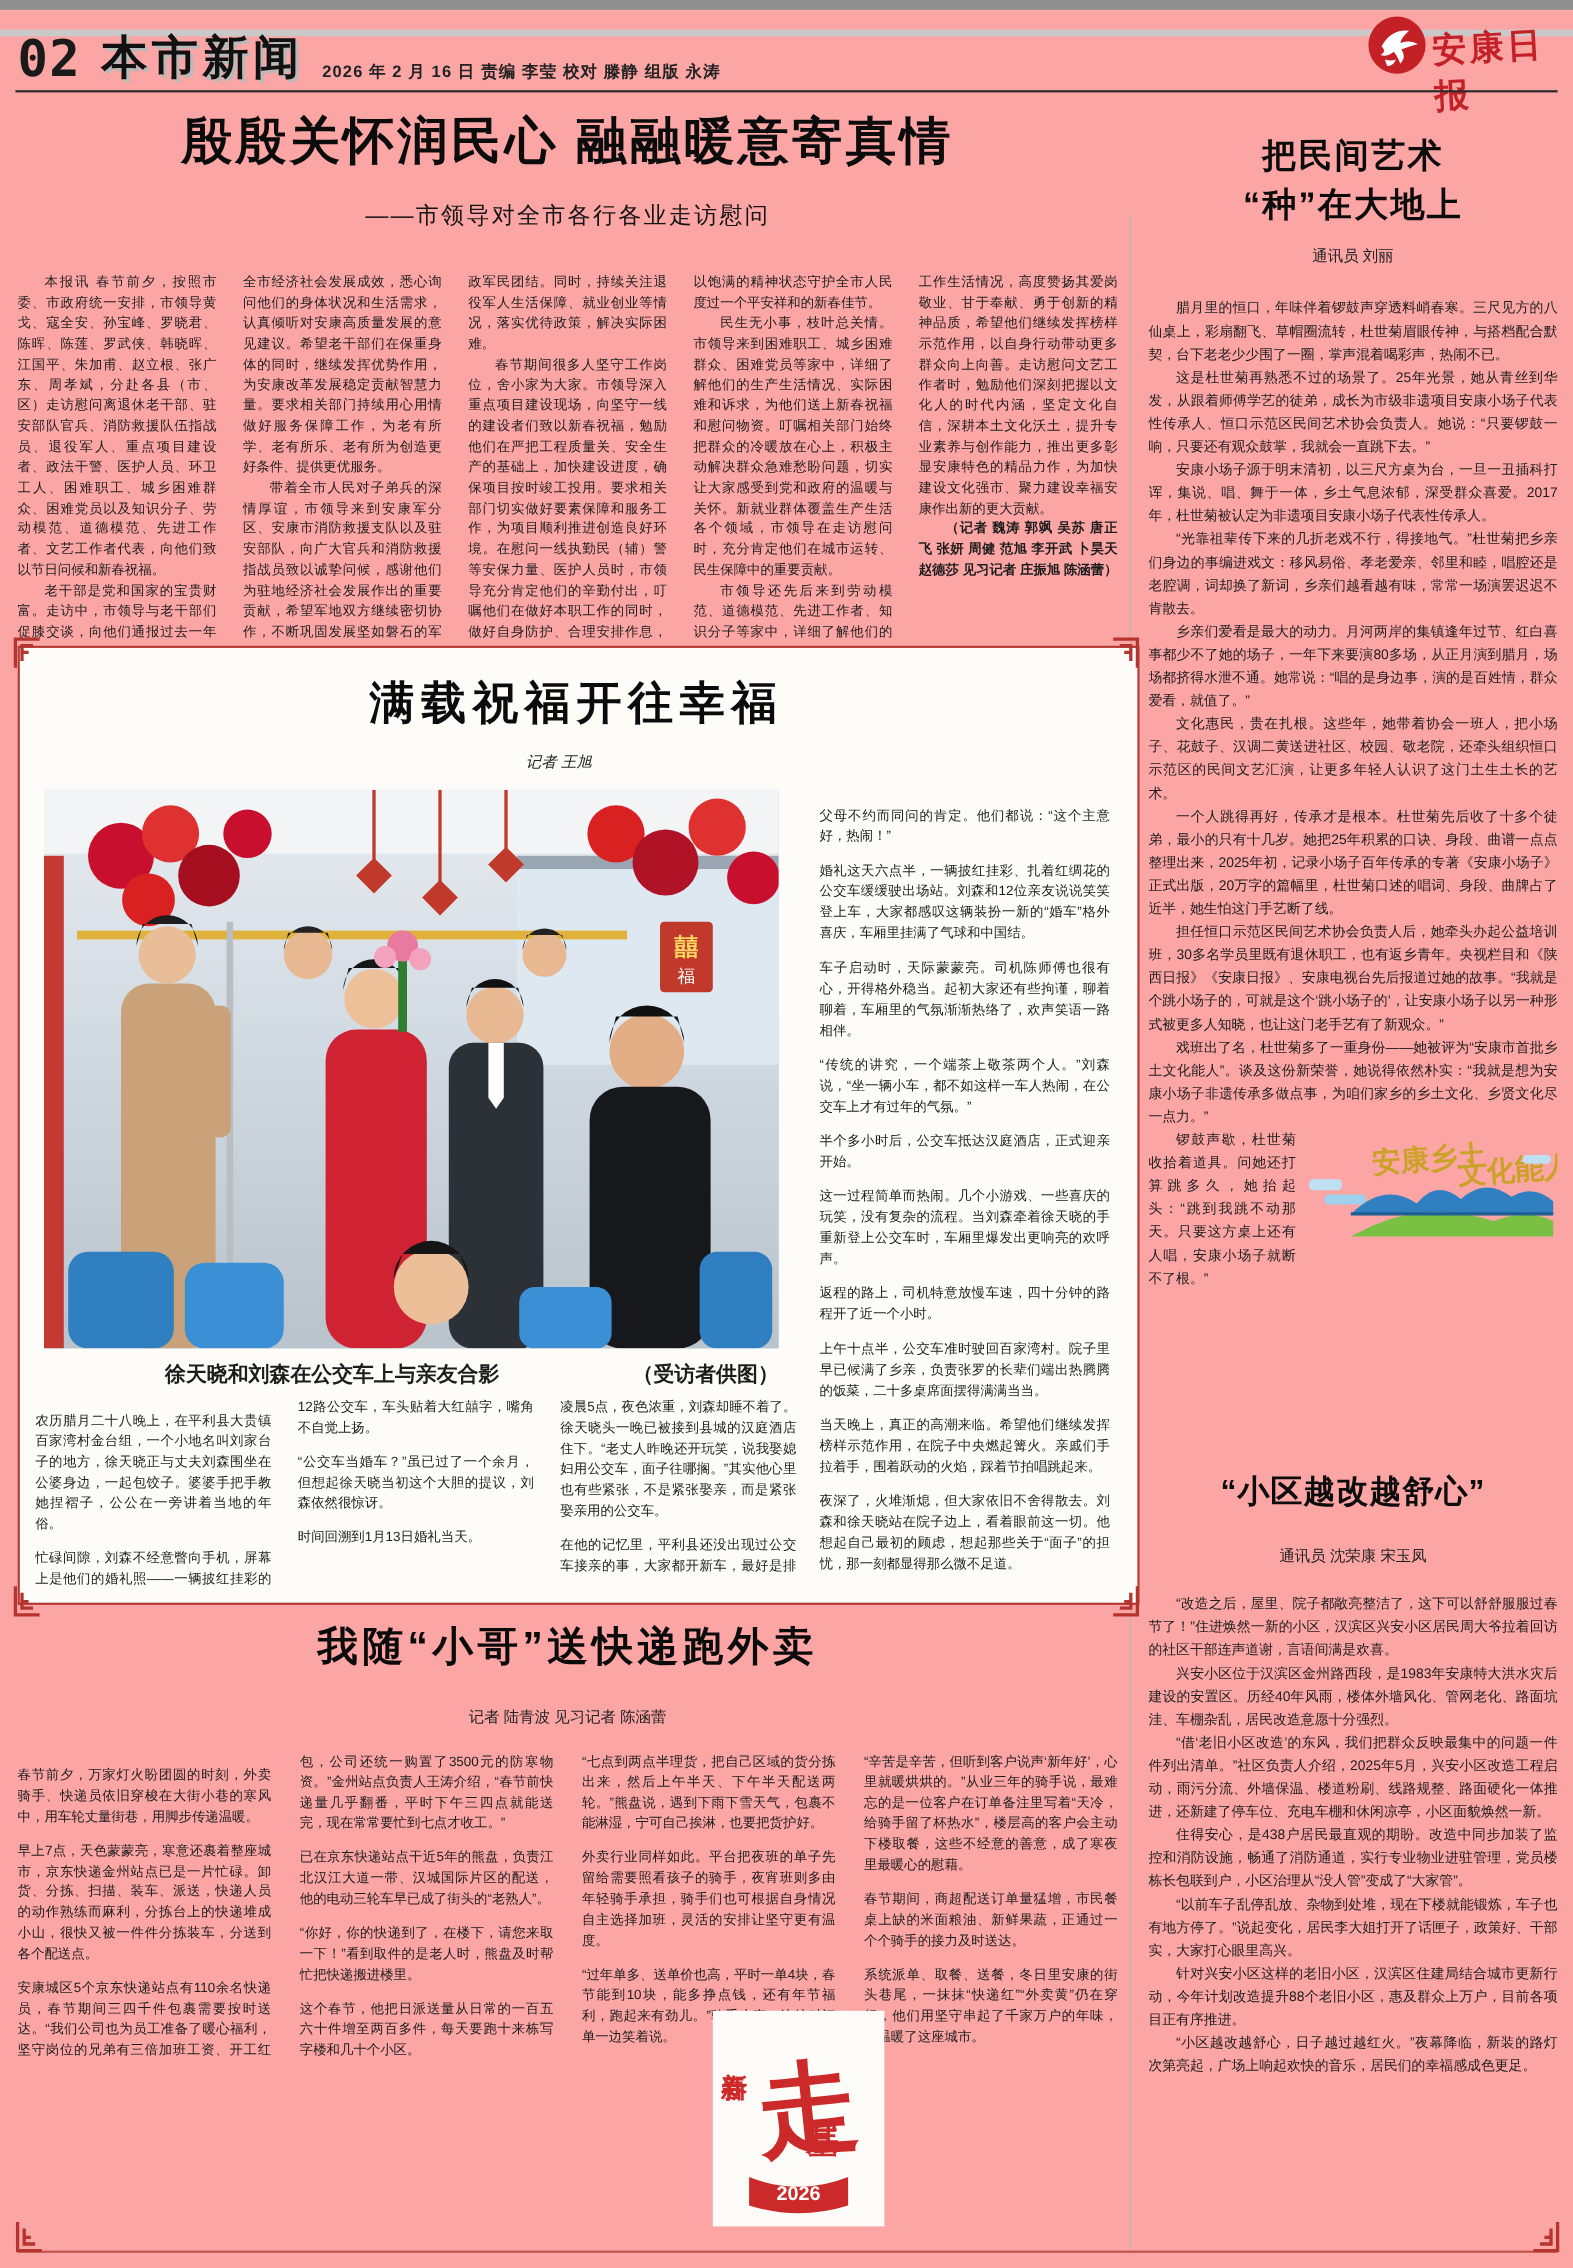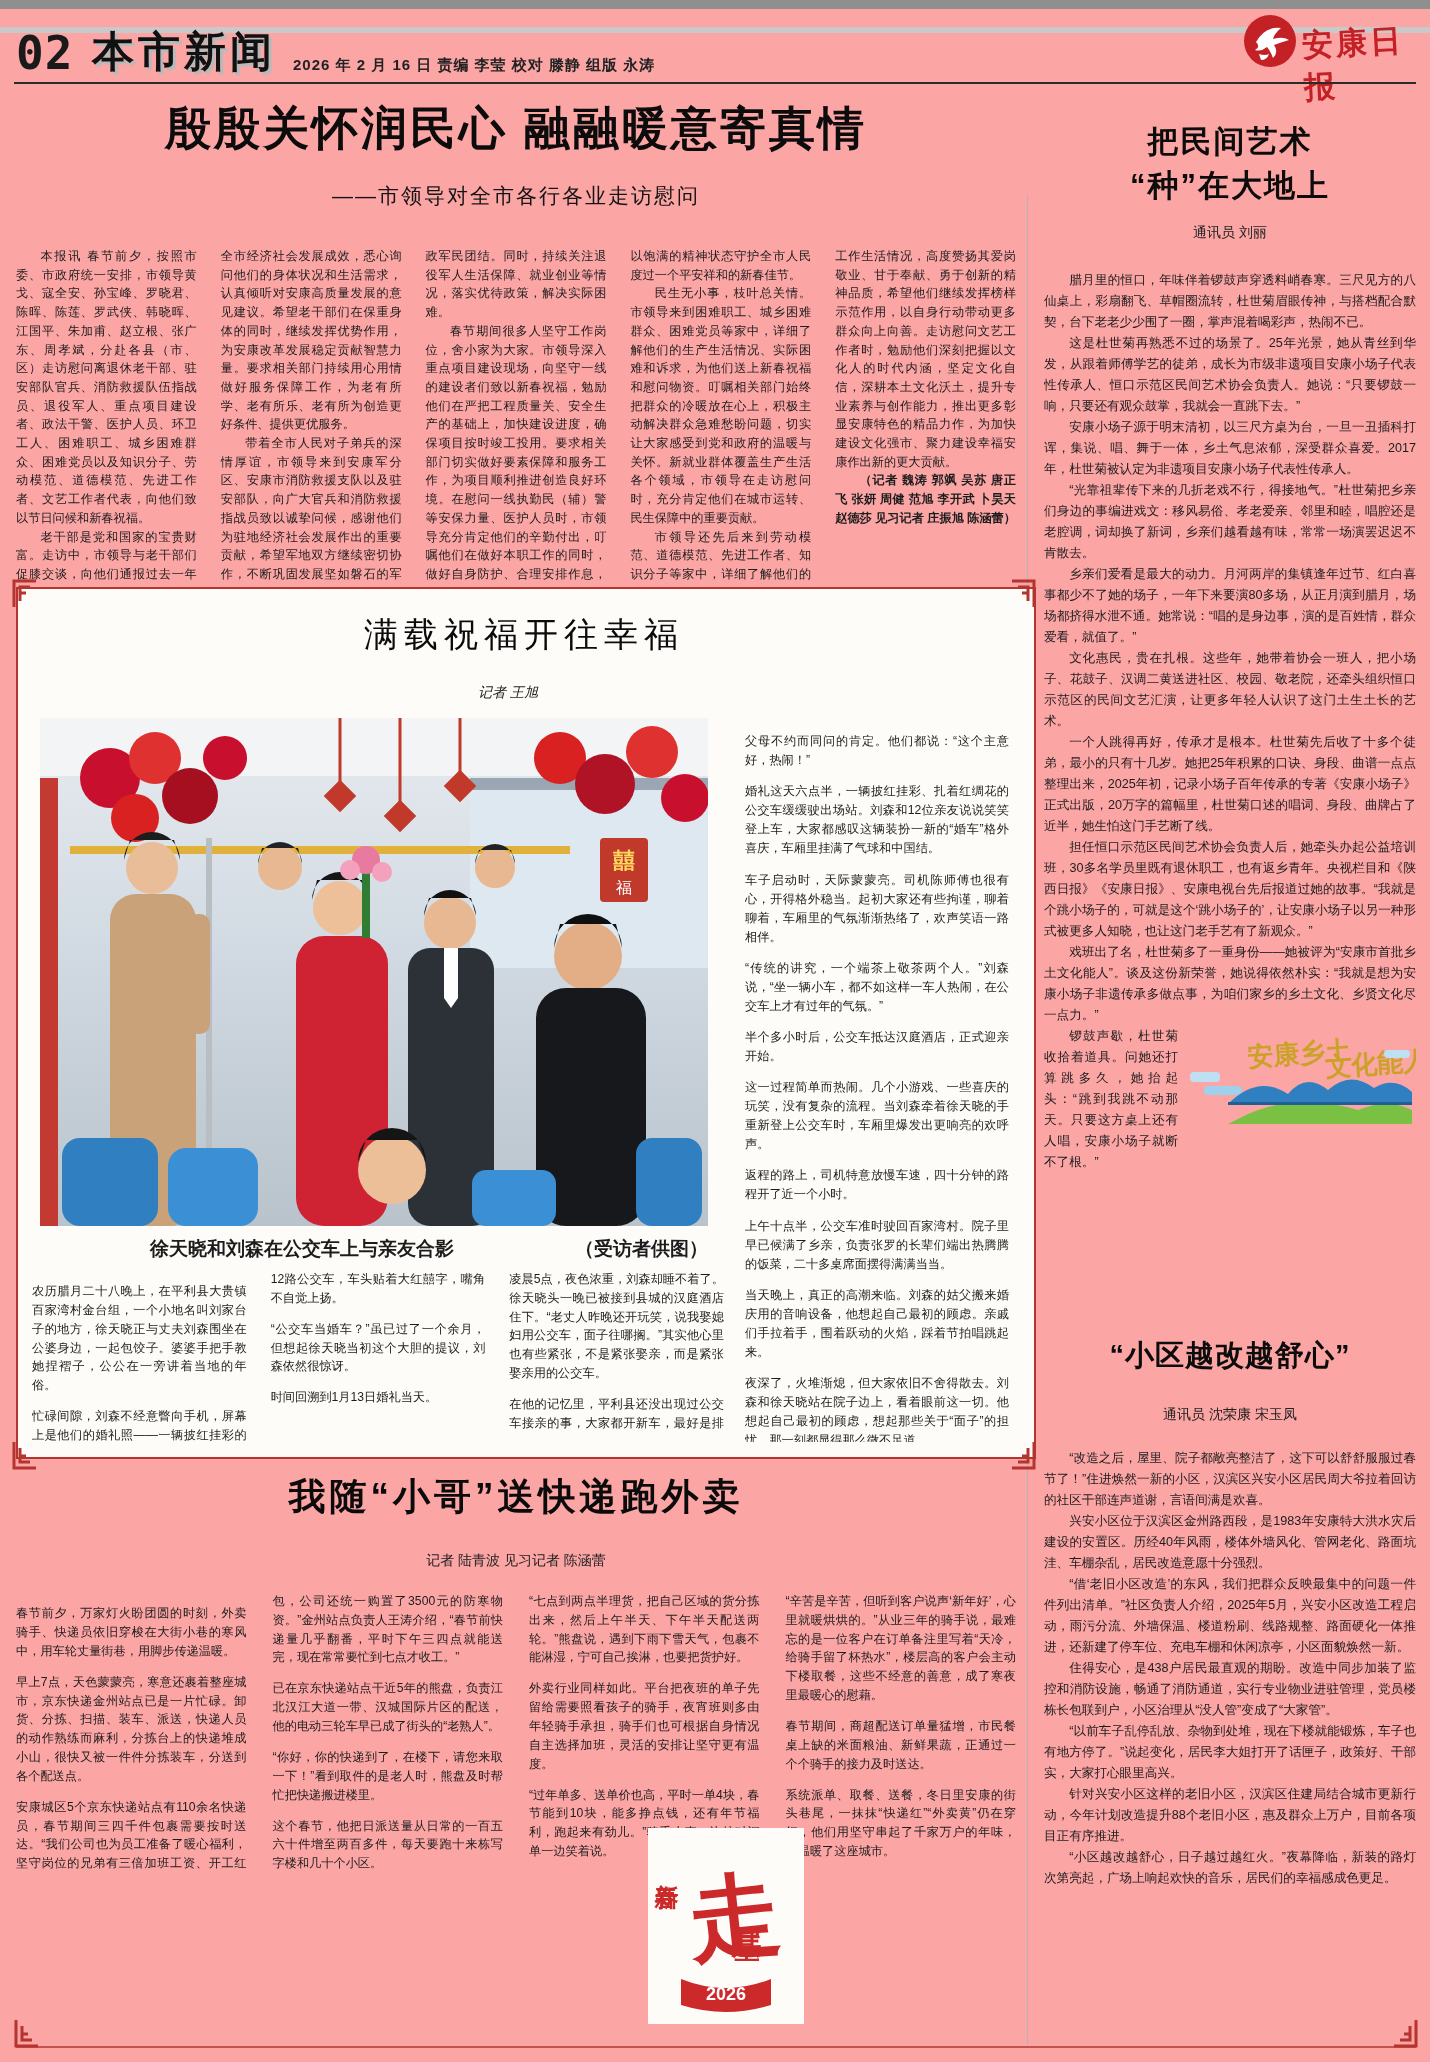--- a/index.html
+++ b/index.html
@@ -22,21 +22,21 @@
   .main-body{left:16px;top:247px;width:1000px;height:338px;column-count:5;column-gap:24px;overflow:hidden;
              font-size:12.2px;line-height:18.7px;text-align:justify;}
   .main-body p,.col p{margin:0;text-indent:2em;}
   .credit{font-weight:bold;}
   
   .vrule{left:1027px;top:195px;width:1px;height:1850px;background:#b9b5ae;}
   
   .fbox{left:16px;top:587px;width:1016px;height:868px;border:2px solid #b5342f;background:#fdfcf9;}
   .corner{width:30px;height:30px;z-index:5;}
   .corner svg{display:block;}
-  .fb-title{left:16px;top:612px;width:1016px;text-align:center;font-size:34px;font-weight:normal;letter-spacing:6px;color:#0b0b0b;}
+  .fb-title{left:16px;top:612px;width:1016px;text-align:center;font-size:41px;font-weight:bold;letter-spacing:6px;color:#0b0b0b;}
   .fb-byline{left:0;top:684px;width:1016px;text-align:center;font-size:14px;color:#222;font-style:italic;}
   .photo{left:40px;top:718px;width:668px;height:508px;background:#cfd7e0;overflow:hidden;}
   .sidecol{left:745px;top:720px;width:264px;height:722px;overflow:hidden;font-size:12.2px;line-height:19px;text-align:justify;}
   .caption-row{left:40px;top:1236px;width:668px;display:flex;justify-content:space-between;font-size:19px;}
   .caption-main{font-weight:bold;padding-left:110px;}
   .caption-credit{font-weight:bold;margin-left:40px;}
   .bcols{left:32px;top:1270px;width:692px;height:176px;column-count:3;column-gap:24px;overflow:hidden;
          font-size:12.2px;line-height:18.8px;text-align:justify;}
   
   .dv-title{left:15px;top:1472px;width:1002px;text-align:center;font-size:37px;font-weight:bold;letter-spacing:4px;color:#0b0b0b;}
@@ -208,21 +208,21 @@
 
   <div class="abs sidecol">
     <p>父母不约而同问的肯定。他们都说：“这个主意好，热闹！”</p>
     <p>婚礼这天六点半，一辆披红挂彩、扎着红绸花的公交车缓缓驶出场站。刘森和12位亲友说说笑笑登上车，大家都感叹这辆装扮一新的“婚车”格外喜庆，车厢里挂满了气球和中国结。</p>
     <p>车子启动时，天际蒙蒙亮。司机陈师傅也很有心，开得格外稳当。起初大家还有些拘谨，聊着聊着，车厢里的气氛渐渐热络了，欢声笑语一路相伴。</p>
     <p>“传统的讲究，一个端茶上敬茶两个人。”刘森说，“坐一辆小车，都不如这样一车人热闹，在公交车上才有过年的气氛。”</p>
     <p>半个多小时后，公交车抵达汉庭酒店，正式迎亲开始。</p>
     <p>这一过程简单而热闹。几个小游戏、一些喜庆的玩笑，没有复杂的流程。当刘森牵着徐天晓的手重新登上公交车时，车厢里爆发出更响亮的欢呼声。</p>
     <p>返程的路上，司机特意放慢车速，四十分钟的路程开了近一个小时。</p>
     <p>上午十点半，公交车准时驶回百家湾村。院子里早已候满了乡亲，负责张罗的长辈们端出热腾腾的饭菜，二十多桌席面摆得满满当当。</p>
-    <p>当天晚上，真正的高潮来临。刘森的姑父搬来婚庆用的音响设备，他想起自己最初的顾虑。亲戚们手拉着手，围着跃动的火焰，踩着节拍唱跳起来。</p>
+    <p>当天晚上，真正的高潮来临。希望他们继续发挥榜样示范作用，在院子中央燃起篝火。亲戚们手拉着手，围着跃动的火焰，踩着节拍唱跳起来。</p>
     <p>夜深了，火堆渐熄，但大家依旧不舍得散去。刘森和徐天晓站在院子边上，看着眼前这一切。他想起自己最初的顾虑，想起那些关于“面子”的担忧，那一刻都显得那么微不足道。</p>
   </div>
 
   <div class="abs caption-row">
     <span class="caption-main">徐天晓和刘森在公交车上与亲友合影</span>
     <span class="caption-credit">（受访者供图）</span>
   </div>
 
   <div class="abs bcols">
     <p>农历腊月二十八晚上，在平利县大贵镇百家湾村金台组，一个小地名叫刘家台子的地方，徐天晓正与丈夫刘森围坐在公婆身边，一起包饺子。婆婆手把手教她捏褶子，公公在一旁讲着当地的年俗。</p>

